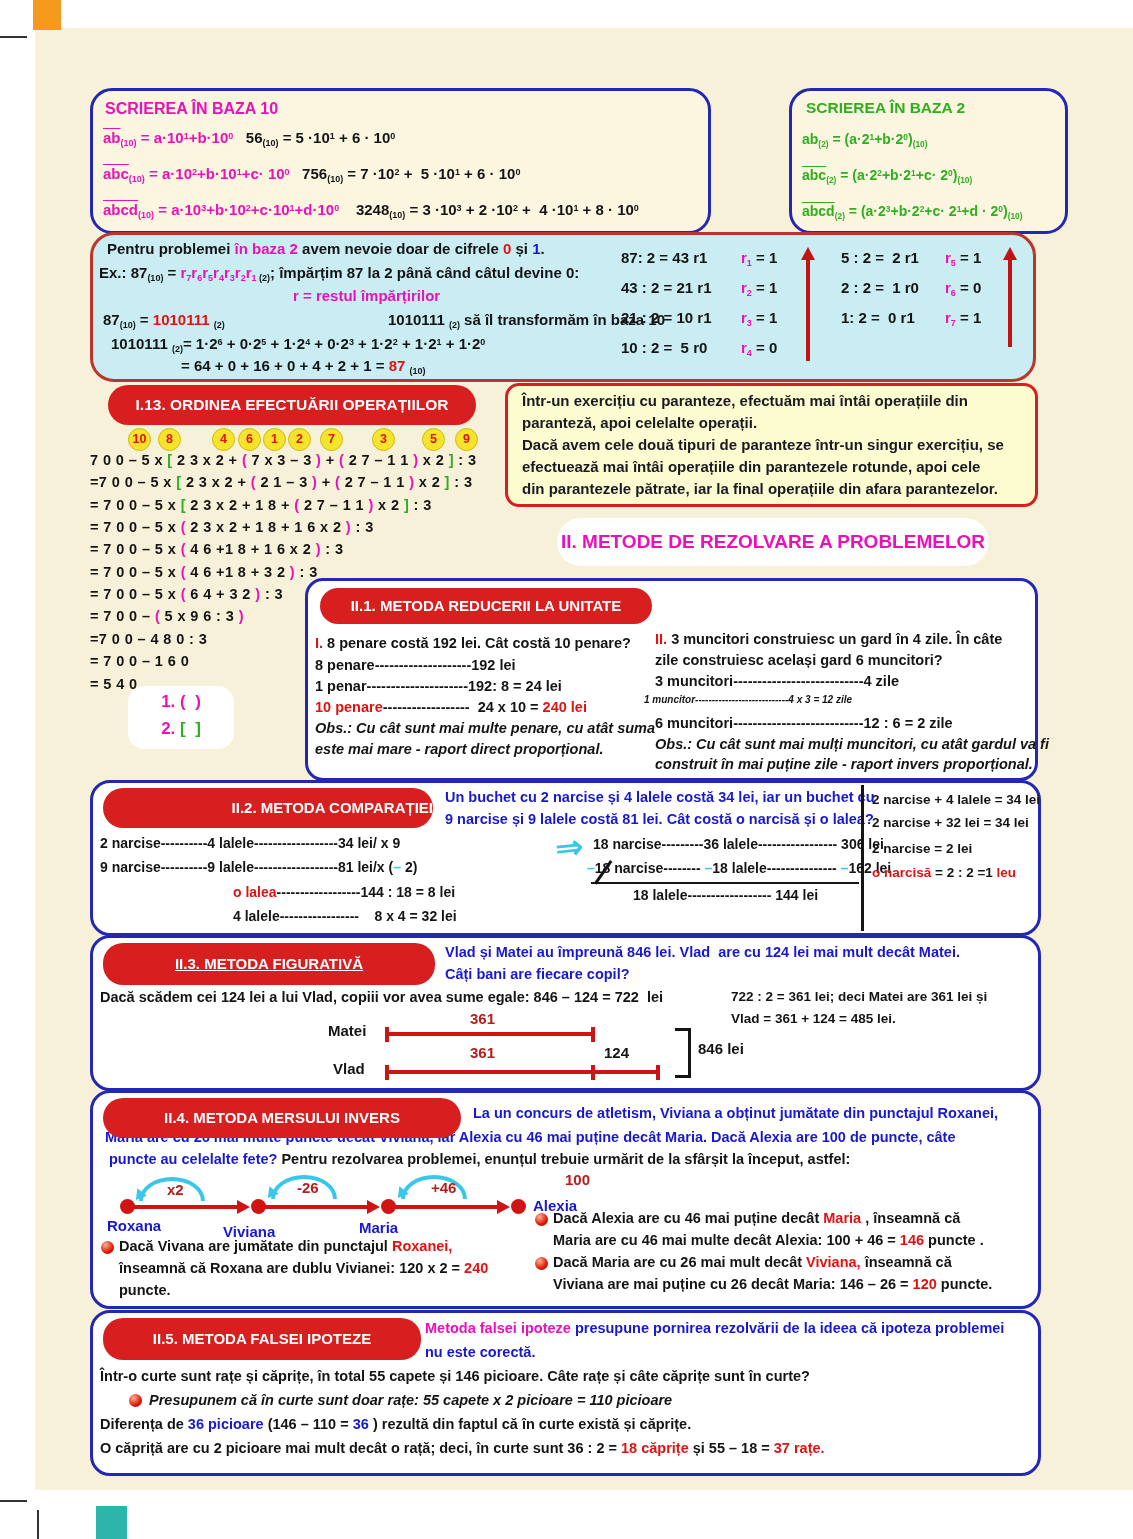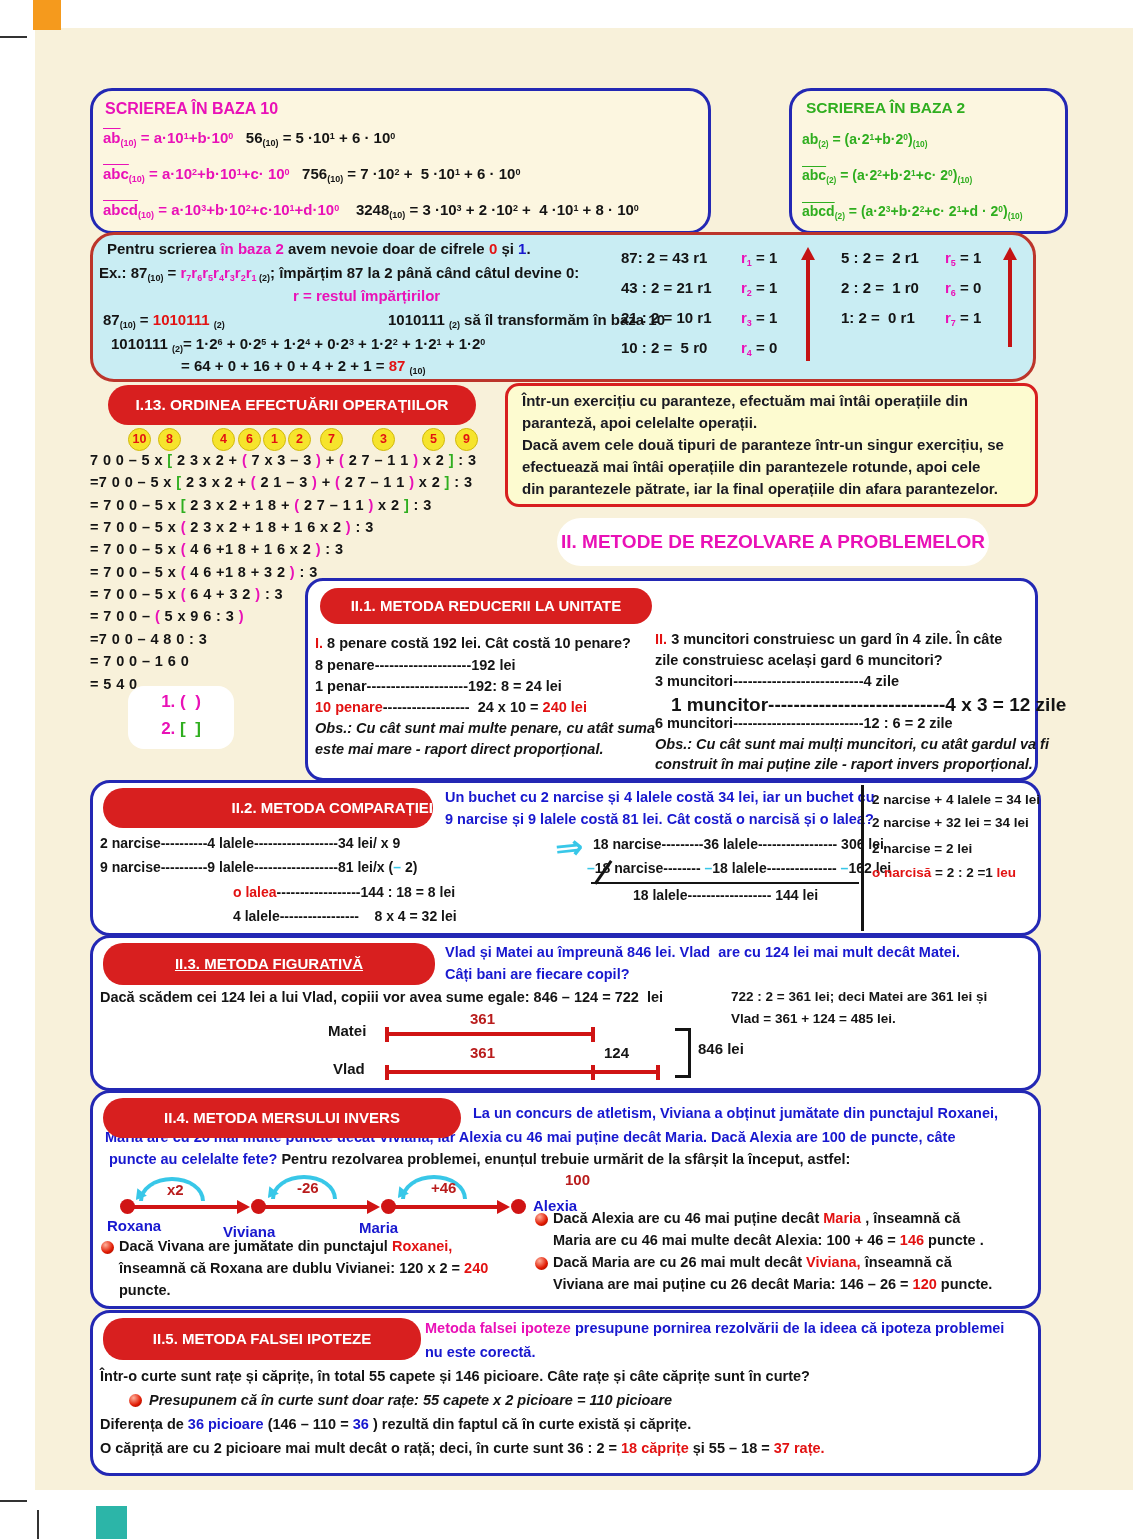--- a/index.html
+++ b/index.html
@@ -61,21 +61,21 @@
 
 
   <div class="box cream" style="left:789px;top:88px;width:248px;height:140px;">
     <div class="ln s-g" style="left:14px;top:8px;font-size:15.5px;">SCRIEREA ÎN BAZA 2</div>
     <div class="ln" style="left:10px;top:40px;font-size:14px;"><span class="s-g">ab</span><span class="s-g f-sb">(2)</span><span class="s-g"> = (a·2</span><span class="s-g f-sp">1</span><span class="s-g">+b·2</span><span class="s-g f-sp">0</span><span class="s-g">)</span><span class="s-g f-sb">(10)</span></div>
     <div class="ln" style="left:10px;top:76px;font-size:14px;"><span class="s-g f-ov">abc</span><span class="s-g f-sb">(2)</span><span class="s-g"> = (a·2</span><span class="s-g f-sp">2</span><span class="s-g">+b·2</span><span class="s-g f-sp">1</span><span class="s-g">+c· 2</span><span class="s-g f-sp">0</span><span class="s-g">)</span><span class="s-g f-sb">(10)</span></div>
     <div class="ln" style="left:10px;top:112px;font-size:14px;"><span class="s-g f-ov">abcd</span><span class="s-g f-sb">(2)</span><span class="s-g"> = (a·2</span><span class="s-g f-sp">3</span><span class="s-g">+b·2</span><span class="s-g f-sp">2</span><span class="s-g">+c· 2</span><span class="s-g f-sp">1</span><span class="s-g">+d · 2</span><span class="s-g f-sp">0</span><span class="s-g">)</span><span class="s-g f-sb">(10)</span></div>
   </div>
 
   <div class="box" style="left:90px;top:232px;width:940px;height:144px;background:#c9edf3;border:3px solid #bc352b;border-radius:24px;">
-    <div class="ln" style="left:14px;top:5px;"><span class="s-k">Pentru scrierea </span><span class="s-m">în baza 2 </span><span class="s-k">avem nevoie doar de cifrele </span><span class="s-r">0</span><span class="s-k"> și </span><span class="s-b">1</span><span class="s-k">.</span></div>
+    <div class="ln" style="left:14px;top:5px;"><span class="s-k">Pentru problemei </span><span class="s-m">în baza 2 </span><span class="s-k">avem nevoie doar de cifrele </span><span class="s-r">0</span><span class="s-k"> și </span><span class="s-b">1</span><span class="s-k">.</span></div>
     <div class="ln" style="left:6px;top:29px;"><span class="s-k">Ex.: 87</span><span class="s-k f-sb">(10)</span><span class="s-k"> = </span><span class="s-m">r</span><span class="s-m f-sb">7</span><span class="s-m">r</span><span class="s-m f-sb">6</span><span class="s-m">r</span><span class="s-m f-sb">5</span><span class="s-m">r</span><span class="s-m f-sb">4</span><span class="s-m">r</span><span class="s-m f-sb">3</span><span class="s-m">r</span><span class="s-m f-sb">2</span><span class="s-m">r</span><span class="s-m f-sb">1</span><span class="s-k f-sb"> (2)</span><span class="s-k">; împărțim 87 la 2 până când câtul devine 0:</span></div>
     <div class="ln" style="left:200px;top:52px;"><span class="s-m">r = restul împărțirilor</span></div>
     <div class="ln" style="left:10px;top:76px;"><span class="s-k">87</span><span class="s-k f-sb">(10)</span><span class="s-k"> = </span><span class="s-r">1010111 </span><span class="s-k f-sb">(2)</span></div>
     <div class="ln" style="left:295px;top:76px;"><span class="s-k">1010111 </span><span class="s-k f-sb">(2)</span><span class="s-k"> să îl transformăm în baza 10</span></div>
     <div class="ln" style="left:18px;top:100px;"><span class="s-k">1010111 </span><span class="s-k f-sb">(2)</span><span class="s-k">= 1·2</span><span class="s-k f-sp">6</span><span class="s-k"> + 0·2</span><span class="s-k f-sp">5</span><span class="s-k"> + 1·2</span><span class="s-k f-sp">4</span><span class="s-k"> + 0·2</span><span class="s-k f-sp">3</span><span class="s-k"> + 1·2</span><span class="s-k f-sp">2</span><span class="s-k"> + 1·2</span><span class="s-k f-sp">1</span><span class="s-k"> + 1·2</span><span class="s-k f-sp">0</span></div>
     <div class="ln" style="left:88px;top:122px;"><span class="s-k">= 64 + 0 + 16 + 0 + 4 + 2 + 1 = </span><span class="s-r">87 </span><span class="s-k f-sb">(10)</span></div>
 
     <div class="ln" style="left:528px;top:14px;">87: 2 = 43 r1</div>
     <div class="ln" style="left:528px;top:44px;">43 : 2 = 21 r1</div>
     <div class="ln" style="left:528px;top:74px;">21 : 2 = 10 r1</div>
@@ -147,21 +147,21 @@
     </div>
     <div class="ln" style="left:7px;top:54px;font-size:14.5px;"><span class="s-r">I. </span><span class="s-k">8 penare costă 192 lei. Cât costă 10 penare?</span></div>
     <div class="ln" style="left:7px;top:76px;font-size:14.5px;"><span class="s-k">8 penare--------------------192 lei</span></div>
     <div class="ln" style="left:7px;top:97px;font-size:14.5px;"><span class="s-k">1 penar---------------------192: 8 = 24 lei</span></div>
     <div class="ln" style="left:7px;top:118px;font-size:14.5px;"><span class="s-r">10 penare</span><span class="s-k">------------------  24 x 10 = </span><span class="s-r">240 lei</span></div>
     <div class="ln" style="left:7px;top:139px;font-size:14.5px;"><span class="s-k f-i">Obs.: Cu cât sunt mai multe penare, cu atât suma</span></div>
     <div class="ln" style="left:7px;top:160px;font-size:14.5px;"><span class="s-k f-i">este mai mare - raport direct proporțional.</span></div>
     <div class="ln" style="left:347px;top:50px;font-size:14.5px;"><span class="s-r">II. </span><span class="s-k">3 muncitori construiesc un gard în 4 zile. În câte</span></div>
     <div class="ln" style="left:347px;top:71px;font-size:14.5px;"><span class="s-k">zile construiesc același gard 6 muncitori?</span></div>
     <div class="ln" style="left:347px;top:92px;font-size:14.5px;"><span class="s-k">3 muncitori---------------------------4 zile</span></div>
-    <div class="ln" style="left:363px;top:113px;font-size:19px;"><span class="s-k">1 muncitor----------------------------4 x 3 = 12 zile</span></div>
+    <div class="ln" style="left:336px;top:113px;font-size:10px;font-style:italic;"><span class="s-k">1 muncitor----------------------------4 x 3 = 12 zile</span></div>
     <div class="ln" style="left:347px;top:134px;font-size:14.5px;"><span class="s-k">6 muncitori---------------------------12 : 6 = 2 zile</span></div>
     <div class="ln" style="left:347px;top:155px;font-size:14.5px;"><span class="s-k f-i">Obs.: Cu cât sunt mai mulți muncitori, cu atât gardul va fi</span></div>
     <div class="ln" style="left:347px;top:175px;font-size:14.5px;"><span class="s-k f-i">construit în mai puține zile - raport invers proporțional.</span></div>
   </div>
 
   <div class="box" style="left:90px;top:780px;width:945px;height:150px;border-radius:20px;">
     <div class="banner" style="left:10px;top:5px;width:330px;height:40px;line-height:40px;font-size:15px;text-align:right;">
       <span>II.2. METODA   COMPARAȚIEI</span>
     </div>
     <div class="ln s-b" style="left:352px;top:6px;font-size:14.5px;">Un buchet cu 2 narcise și 4 lalele costă 34 lei, iar un buchet cu</div>

